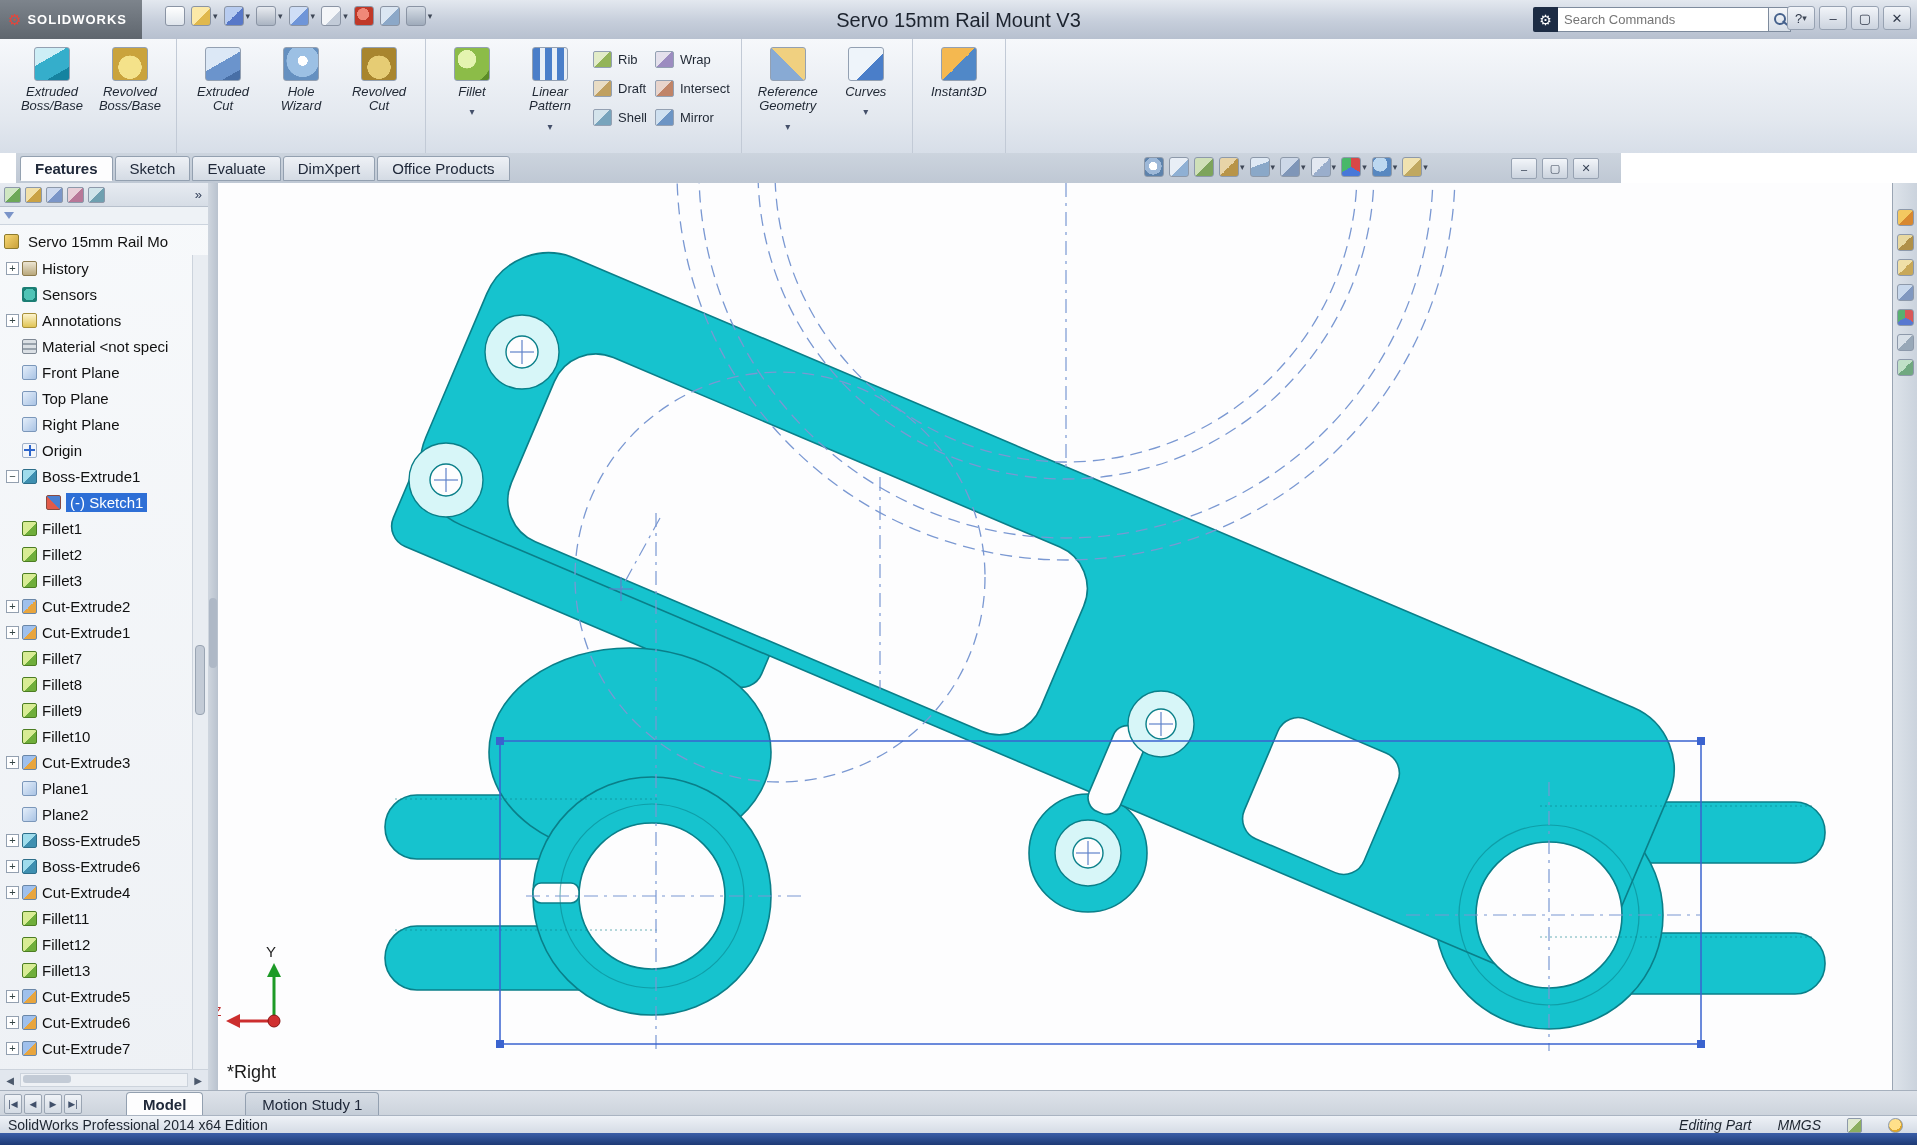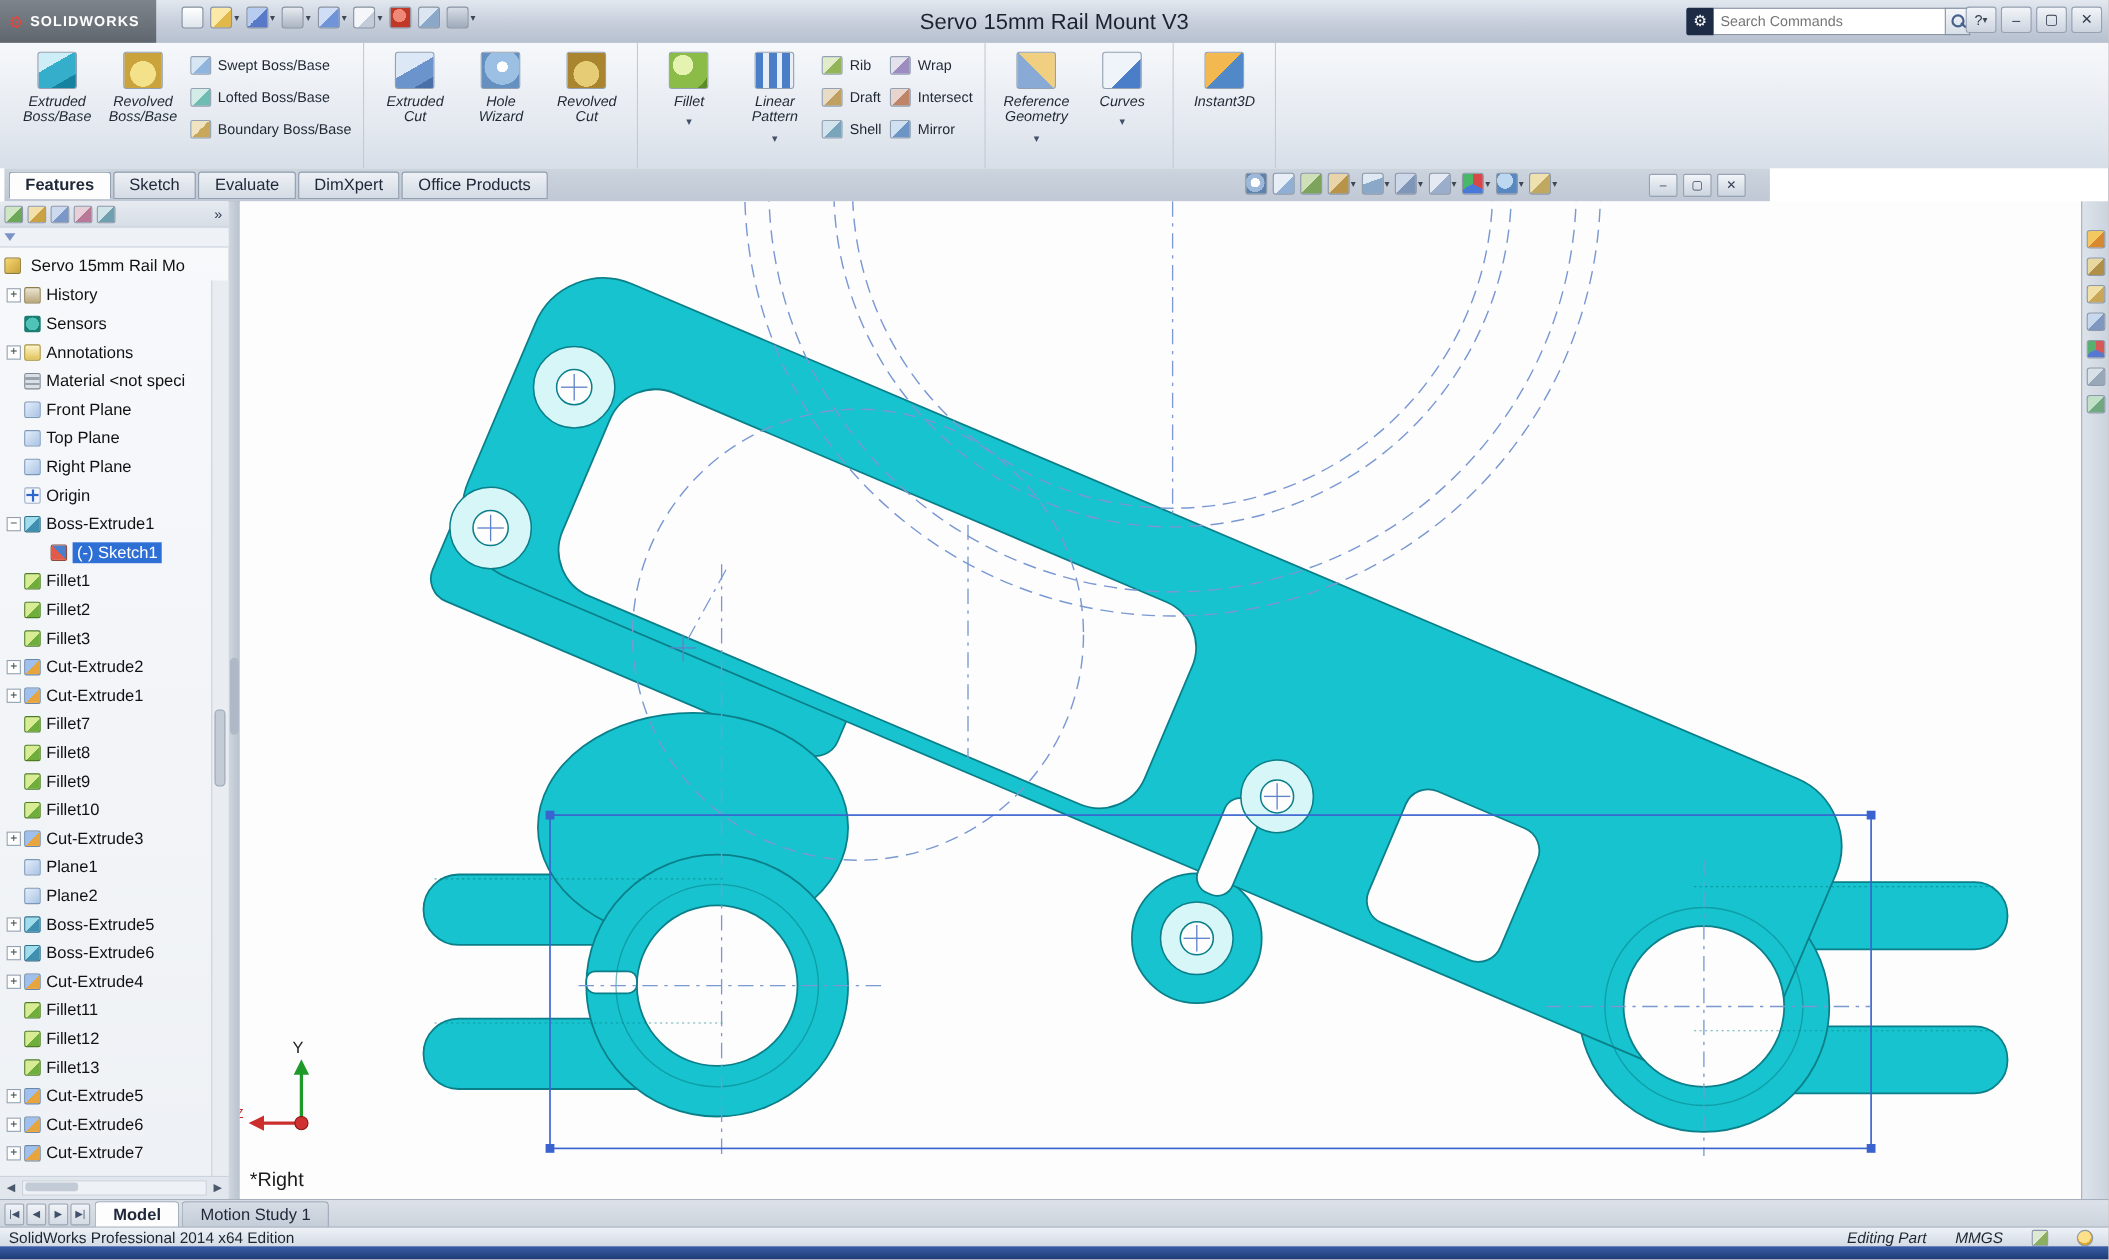--- a/index.html
+++ b/index.html
@@ -60,21 +60,21 @@
   .bi2{background:linear-gradient(150deg,#dce8f6 0 45%,#6b94cc 45% 80%,#486fa6 80%);}
   .bi3{background:radial-gradient(circle at 55% 40%,#ffffff 0 18%,#9cc0e4 19% 60%,#6590c0 61%);}
   .bi4{background:radial-gradient(circle at 50% 60%,#e6cc74 0 45%,#a8852e 46%);}
   .bi5{background:radial-gradient(circle at 35% 35%,#e4f4b0 0 30%,#8cbc48 31% 80%,#5c8c28 81%);}
   .bi6{background:repeating-linear-gradient(90deg,#4a7ec9 0 7px,#e8eef6 7px 12px);}
   .bi7{background:linear-gradient(45deg,#88aad4 0 50%,#f0d080 50%);}
   .bi8{background:linear-gradient(135deg,#eef4fa 0 60%,#4a7ec9 60%);}
   .bi9{background:linear-gradient(135deg,#f4b850 0 50%,#5088c8 50%);}
 
   
-  .tabstrip{position:absolute;left:4px;top:153px;width:1605px;height:30px;
+  .tabstrip{position:absolute;left:16px;top:153px;width:1605px;height:30px;
     background:linear-gradient(180deg,#ccd4de,#bfc8d4);border-bottom:1px solid #9aa5b3;text-align:center;}
   .rtabs{position:absolute;left:4px;top:3px;display:flex;gap:2px;}
   .rtab{padding:3px 14px;font-size:15px;color:#20293a;border:1px solid #93a0b0;
     background:linear-gradient(#eef1f6,#d4dbe4);border-radius:3px 3px 0 0;cursor:default;white-space:nowrap;}
   .rtab.active{background:#fdfdfe;font-weight:bold;border-bottom-color:#fdfdfe;}
   .headsup{position:absolute;left:1128px;top:4px;display:flex;gap:5px;align-items:center;}
   .hu-btn{display:flex;align-items:center;gap:1px;}
   .hu-ico{width:20px;height:20px;border:1px solid #8d99aa;border-radius:3px;box-sizing:border-box;}
   .hu-btn.arrow::after{content:"▾";font-size:9px;color:#3e4756;}
   .docbtns{position:absolute;right:22px;top:5px;display:flex;gap:5px;}
@@ -146,21 +146,21 @@
   .tp-ico{width:17px;height:17px;border:1px solid #8d99aa;border-radius:3px;box-sizing:border-box;}
 
   
   .bottomtabs{position:absolute;left:0;top:1090px;width:1917px;height:25px;
     background:linear-gradient(#dde2e9,#ccd3dc);border-top:1px solid #a6b0bd;
     display:flex;align-items:flex-end;}
   .bt-nav{display:flex;align-items:center;height:100%;padding:0 4px;gap:2px;}
   .bt-nav-btn{min-width:16px;height:18px;display:flex;align-items:center;justify-content:center;
     font-size:9px;color:#41506a;border:1px solid #9aa5b3;background:linear-gradient(#f0f3f7,#d4dbe4);border-radius:2px;}
   .btab{padding:3px 16px;font-size:15px;color:#20293a;border:1px solid #93a0b0;border-bottom:none;
-    background:linear-gradient(#d7dde5,#c3ccd7);border-radius:4px 4px 0 0;margin-right:2px;white-space:nowrap;}
+    background:linear-gradient(#d7dde5,#c3ccd7);border-radius:4px 4px 0 0;margin-right:2px;white-space:nowrap;margin-left:40px;}
   .btab.active{background:#fdfdfe;font-weight:bold;}
 
   
   .statusbar{position:absolute;left:0;top:1115px;width:1917px;height:18px;
     background:linear-gradient(#eef2f7,#d3dae4);border-top:1px solid #aab4c2;
     display:flex;align-items:center;font-size:14px;color:#1d2530;}
   .sb-left{padding-left:8px;}
   .sb-right{margin-left:auto;display:flex;align-items:center;gap:26px;padding-right:14px;font-style:italic;}
   .sb-field{cursor:default;}
   .sb-ico{width:15px;height:15px;border:1px solid #8d99aa;border-radius:2px;box-sizing:border-box;}
@@ -238,37 +238,20 @@
       <div class="rbig">
         <span class="ricon bi0"></span>
         <span class="rlabel">Extruded
 Boss/Base</span>
       </div>
       <div class="rbig">
         <span class="ricon bi1"></span>
         <span class="rlabel">Revolved
 Boss/Base</span>
       </div>
-      <div class="rstack">
-
-          <div class="rsmall">
-            <span class="rsi" style="background: linear-gradient(135deg, rgb(214, 230, 244) 0px, rgb(214, 230, 244) 50%, rgb(143, 180, 222) 50%);"></span>
-            <span class="rslabel">Swept Boss/Base</span>
-          </div>
-
-          <div class="rsmall">
-            <span class="rsi" style="background: linear-gradient(135deg, rgb(210, 236, 232) 0px, rgb(210, 236, 232) 50%, rgb(111, 188, 178) 50%);"></span>
-            <span class="rslabel">Lofted Boss/Base</span>
-          </div>
-
-          <div class="rsmall">
-            <span class="rsi" style="background: linear-gradient(135deg, rgb(240, 228, 192) 0px, rgb(240, 228, 192) 50%, rgb(200, 168, 88) 50%);"></span>
-            <span class="rslabel">Boundary Boss/Base</span>
-          </div>
-        </div>
     </div>
     <div class="rgroup">
       <div class="rbig">
         <span class="ricon bi2"></span>
         <span class="rlabel">Extruded
 Cut</span>
       </div>
       <div class="rbig">
         <span class="ricon bi3"></span>
         <span class="rlabel">Hole

